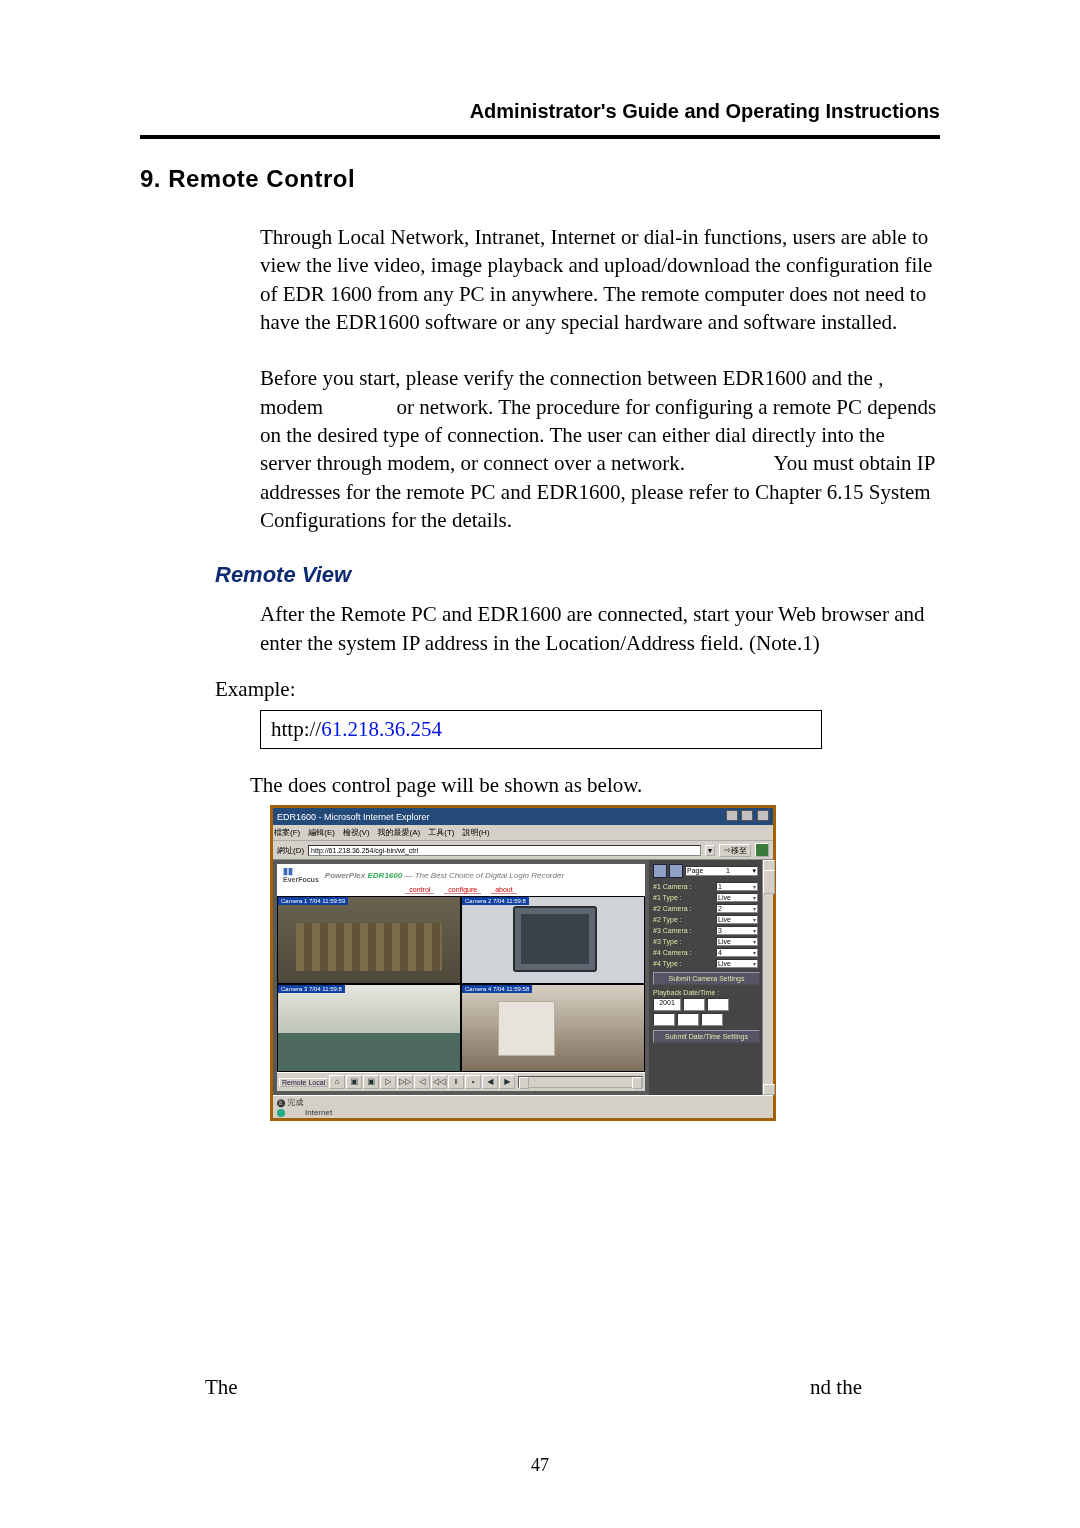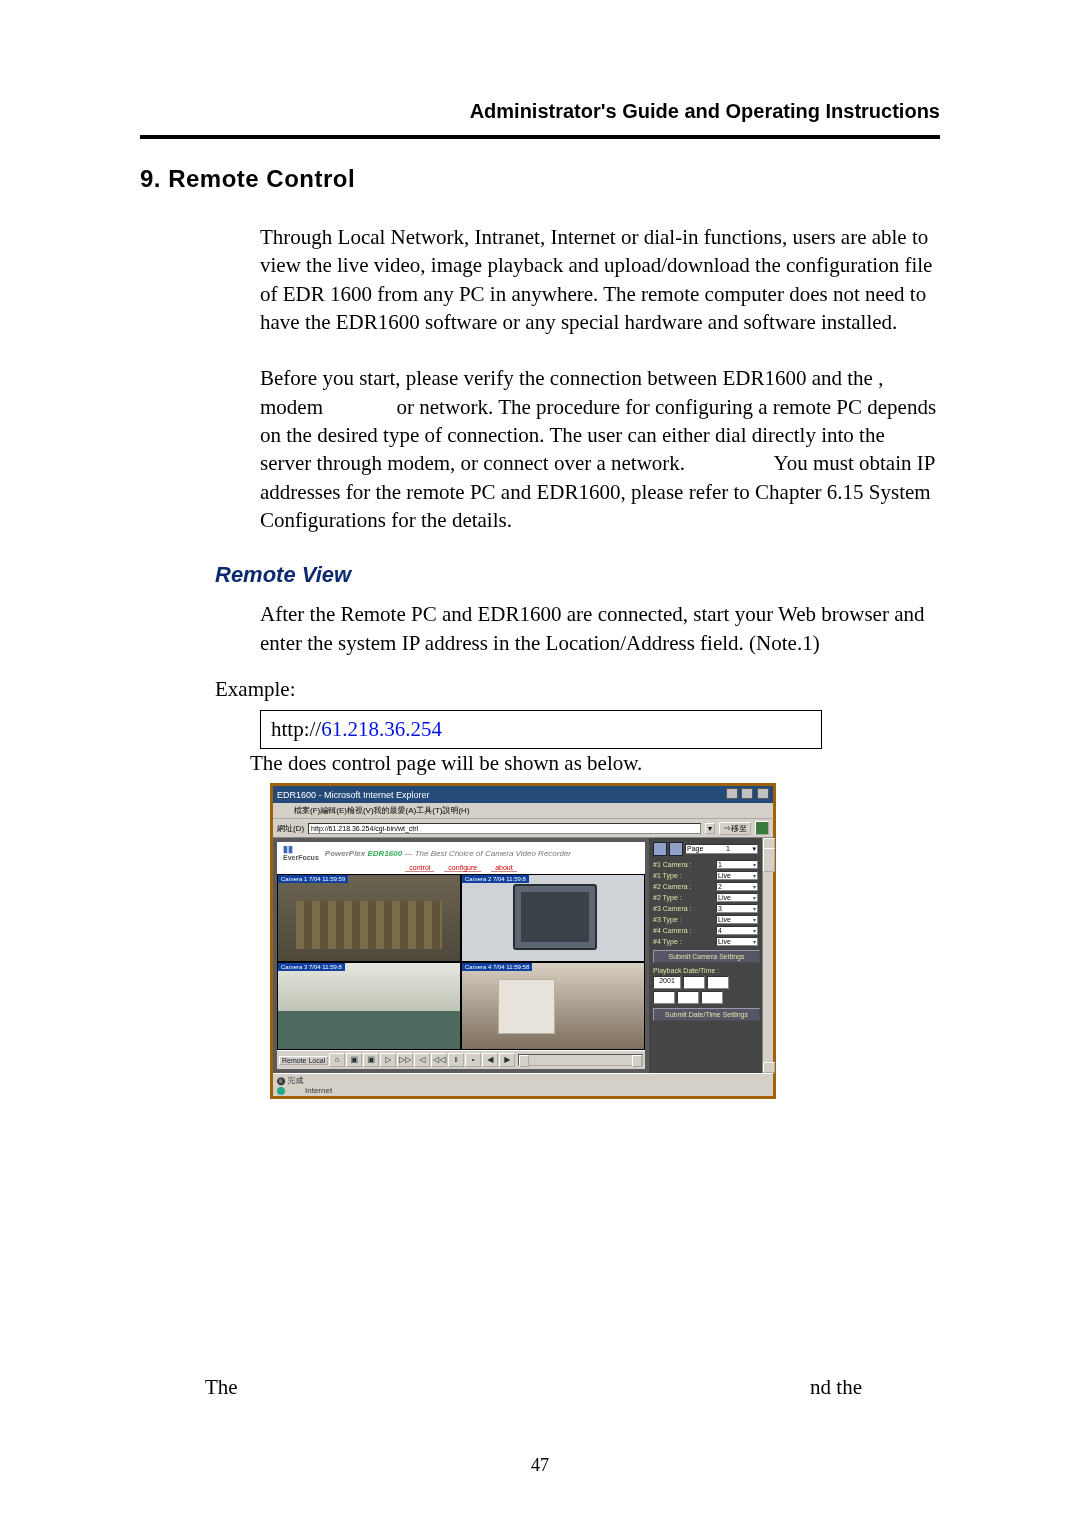--- a/index.html
+++ b/index.html
@@ -58,20 +58,21 @@
   .example-label {
     font-size: 21px;
     margin: 20px 0 8px 75px;
   }
   .url-box {
     margin-left: 120px;
     border: 1px solid #000;
     padding: 6px 10px;
     font-size: 21px;
     width: 540px;
+    margin-bottom: 22px;
   }
   .url-prefix { color: #000; }
   .url-link   { color: #0012e0; }
   .screenshot-wrap {
     margin-left: 130px;
     margin-top: 6px;
     width: 500px;
   }
   .ie-window {
     width: 100%;
@@ -91,22 +92,23 @@
   .ie-title-btns span {
     display: inline-block;
     width: 10px; height: 9px;
     background: #c0c0c0;
     border: 1px solid #555;
     margin-left: 1px;
   }
   .ie-menu {
     background: #d4d0c8;
     font-size: 8px;
-    padding: 2px 21px;
-    display: flex;
+    padding: 2px 1px;
+    display: flex;
+    gap: 8px;
   }
   .ie-addr {
     background: #d4d0c8;
     font-size: 8px;
     padding: 2px 4px;
     display: flex;
     gap: 4px;
     align-items: center;
     border-top: 1px solid #aaa;
     border-bottom: 1px solid #888;
@@ -356,21 +358,21 @@
       <div class="viewer">
         <div class="viewer-main">
           <div class="brand-bar">
             <div class="brand-logo">
               <div>▮▮</div>
               <div style="font-size:7px;color:#555;font-weight:bold;">EverFocus</div>
             </div>
             <div class="brand-text">
               <span class="b1">PowerPlex</span>
               <span class="b2">EDR1600</span>
-              <span class="b3">— The Best Choice of Camera Video Recorder</span>
+              <span class="b3">— The Best Choice of Digital Login Recorder</span>
             </div>
           </div>
           <div class="tabrow">
             <span>control</span>
             <span>configure</span>
             <span>about</span>
           </div>
           <div class="cams">
             <div class="cam cam1">
                 <div class="cam-label">Camera 1  7/04 11:59:59</div>

